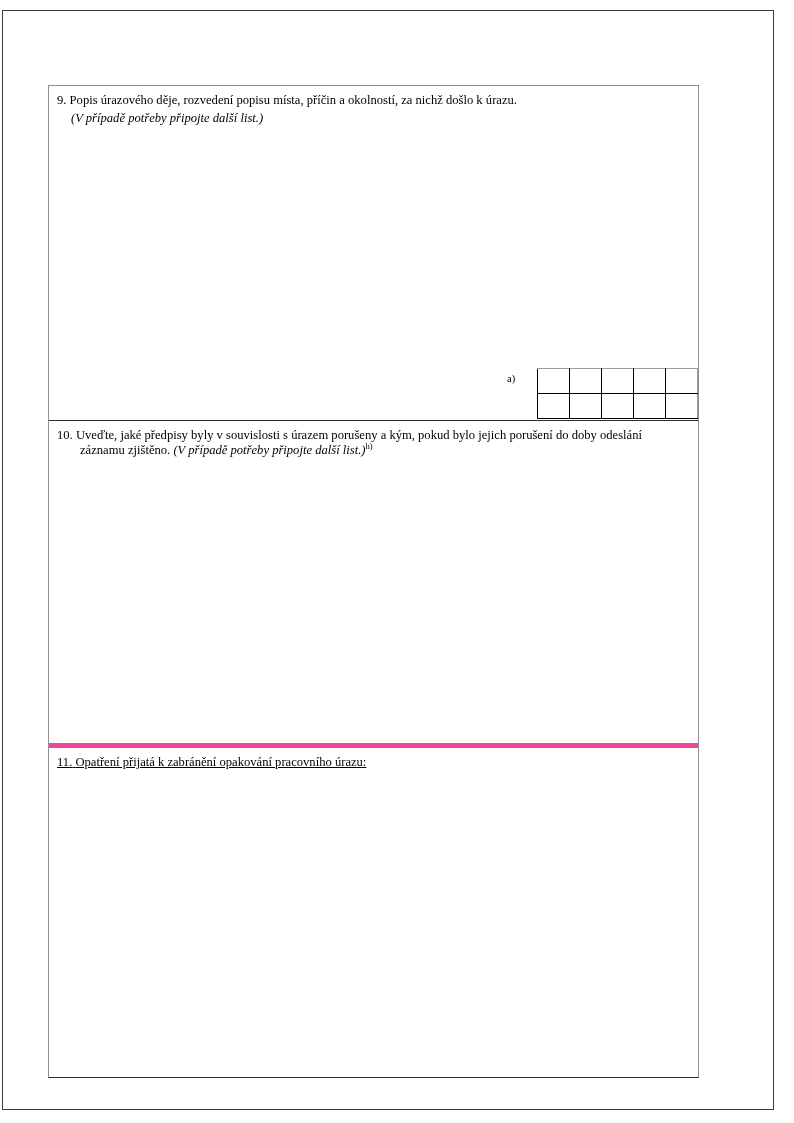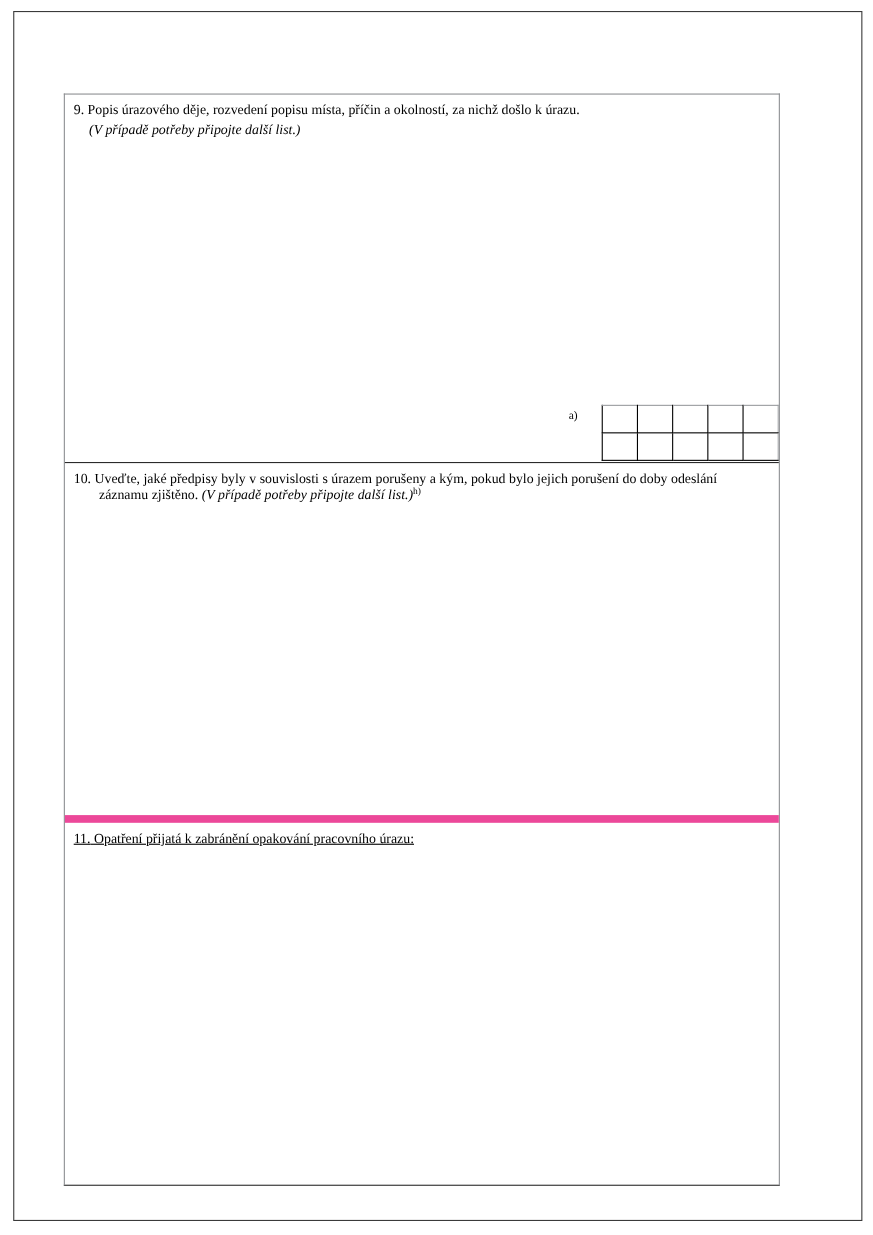--- a/index.html
+++ b/index.html
@@ -11,21 +11,21 @@
     width: 794px;
     height: 1123px;
     font-family: "Liberation Serif", "DejaVu Serif", serif;
     color: #000000;
     -webkit-font-smoothing: none;
   }
 
   
   .page {
     position: absolute;
-    left: 12px;
+    left: 2px;
     top: 10px;
     width: 772px;
     height: 1100px;
     border: 1px solid #3a3a3a;
     box-sizing: border-box;
     background: #ffffff;
   }
 
   
   .form-box {
@@ -40,21 +40,21 @@
     background: #ffffff;
   }
 
   .section {
     position: relative;
     box-sizing: border-box;
     width: 100%;
     overflow: hidden;
   }
   .section-9  { height: 335px; border-bottom: 1px solid #2b2b2b; }
-  .section-10 { height: 327px; border-bottom: 7px solid #ec4899; }
+  .section-10 { height: 327px; border-bottom: 5px solid #ec4899; }
   .section-11 { height: 329px; text-decoration: underline; }
 
   .sec-head {
     font-size: 12.6px;
     line-height: 15.2px;
     padding: 7px 10px 0 8px;
     text-align: left;
   }
   .hang-1 {
     padding-left: 16px;

